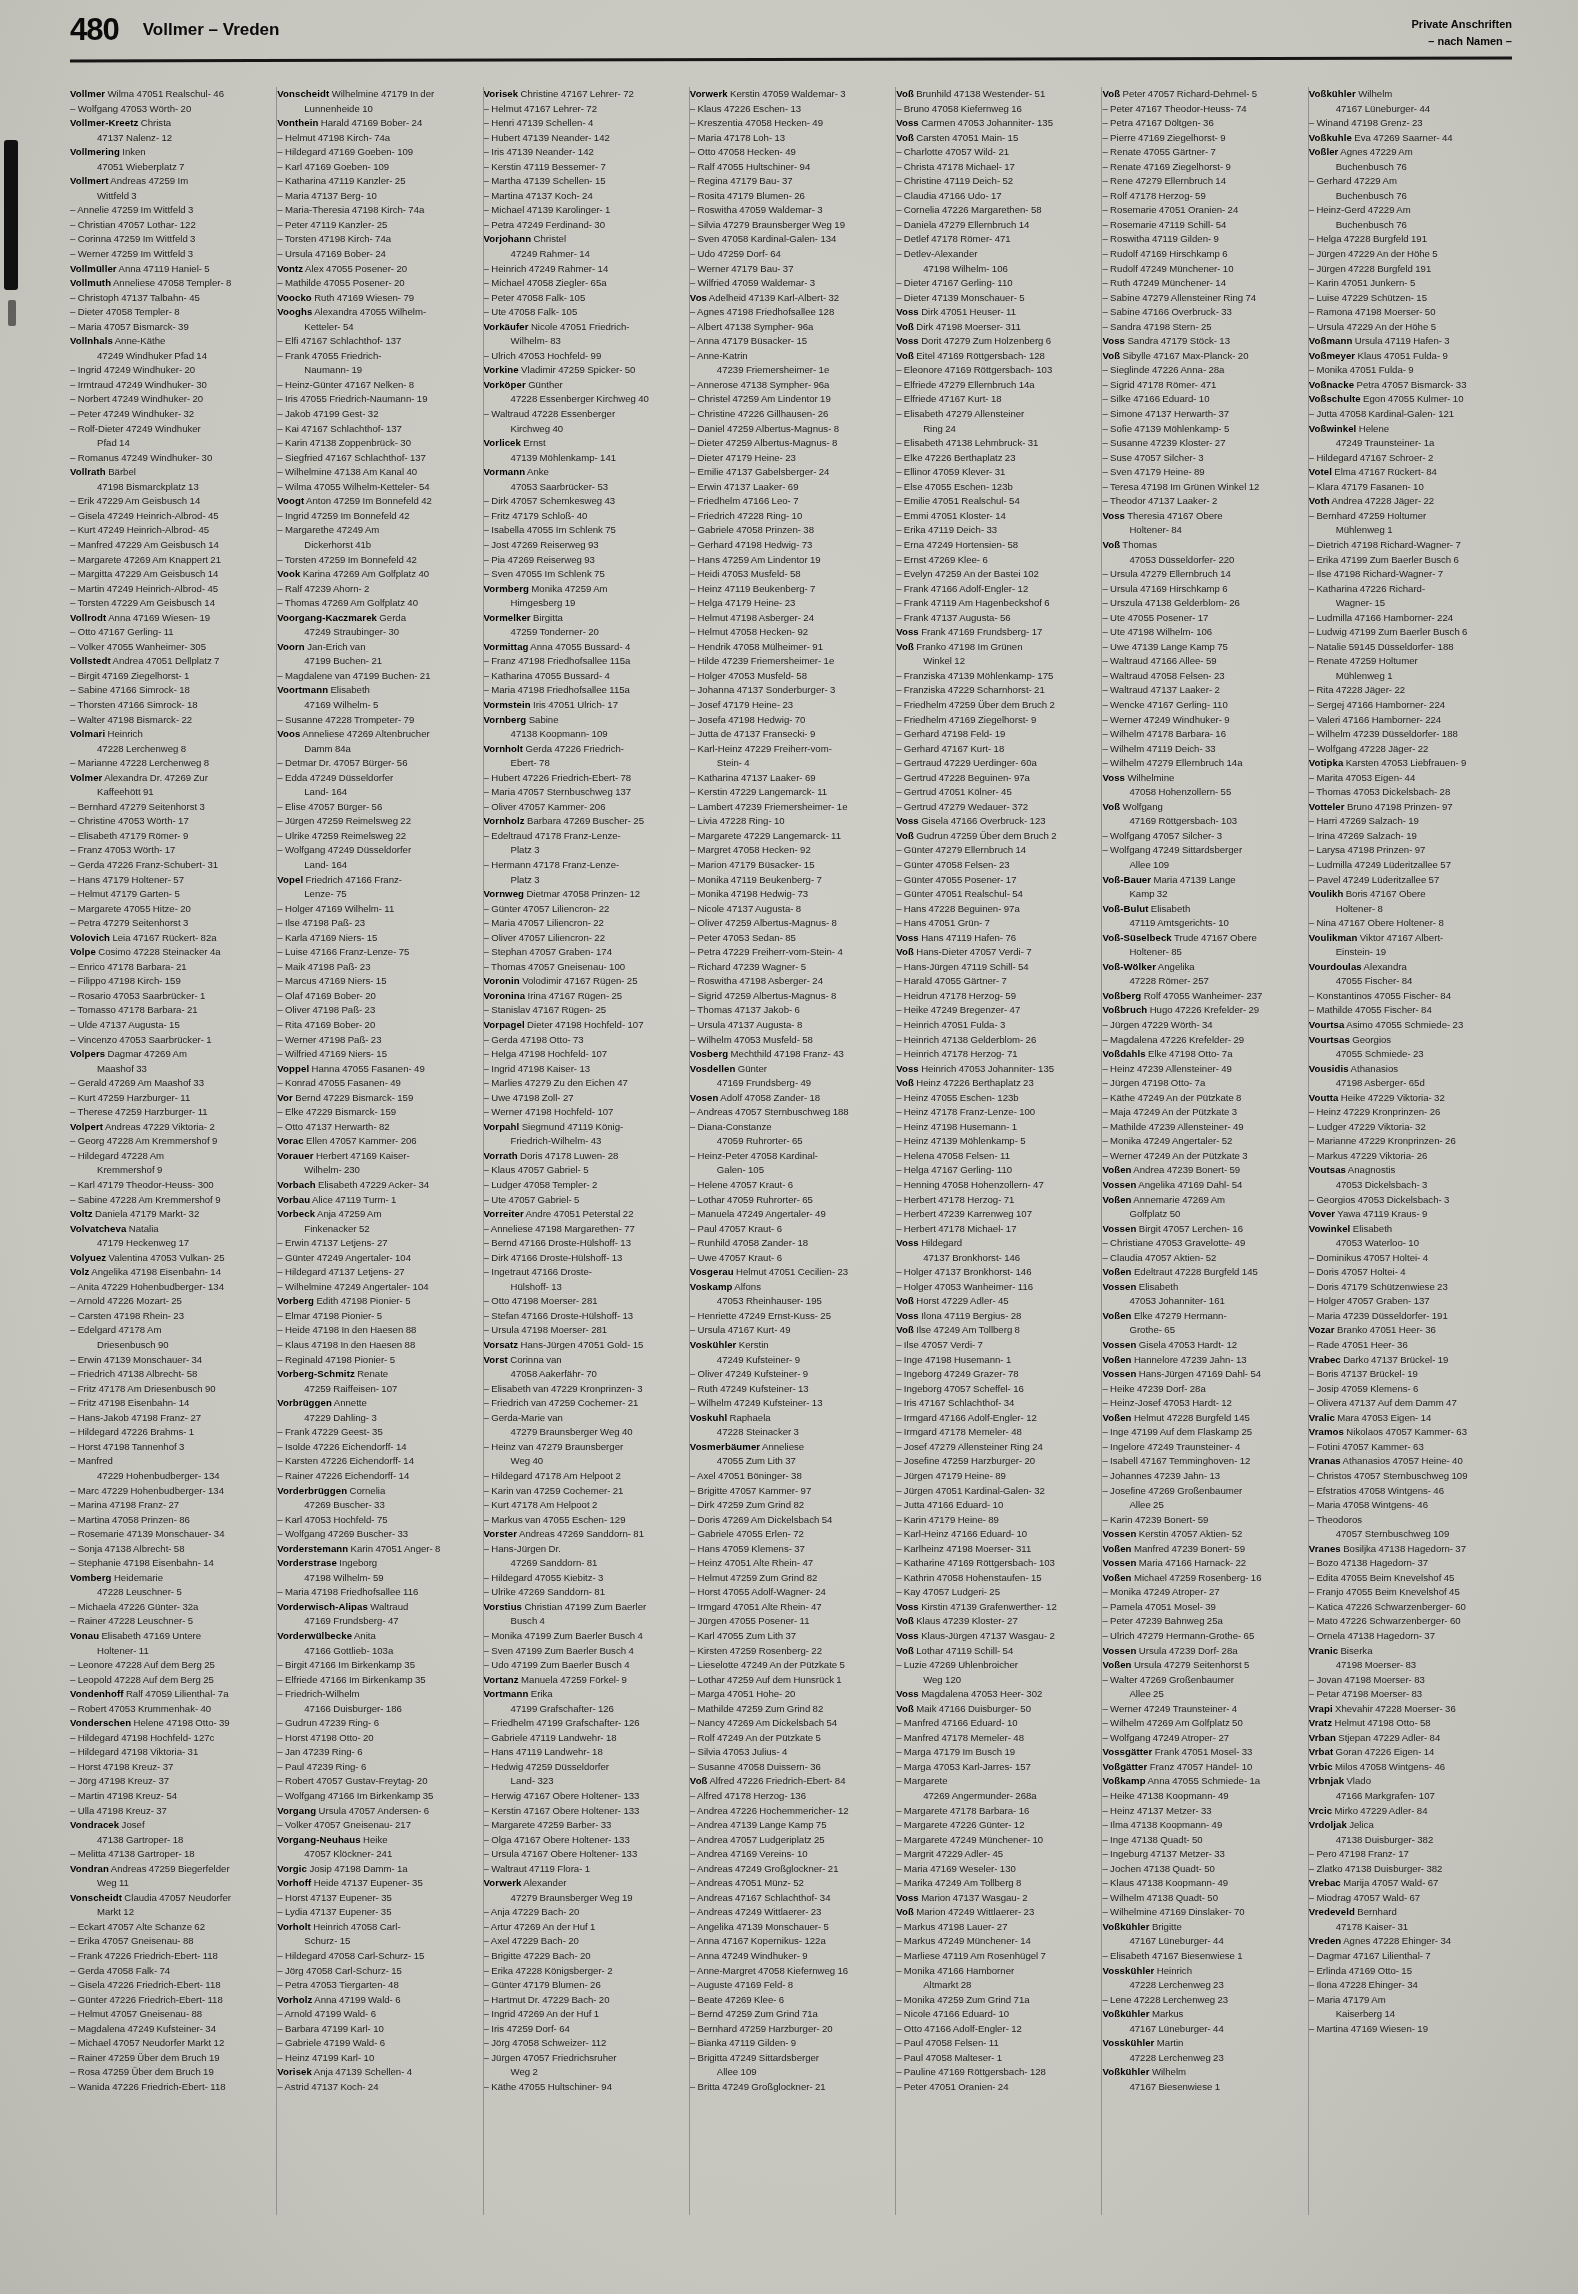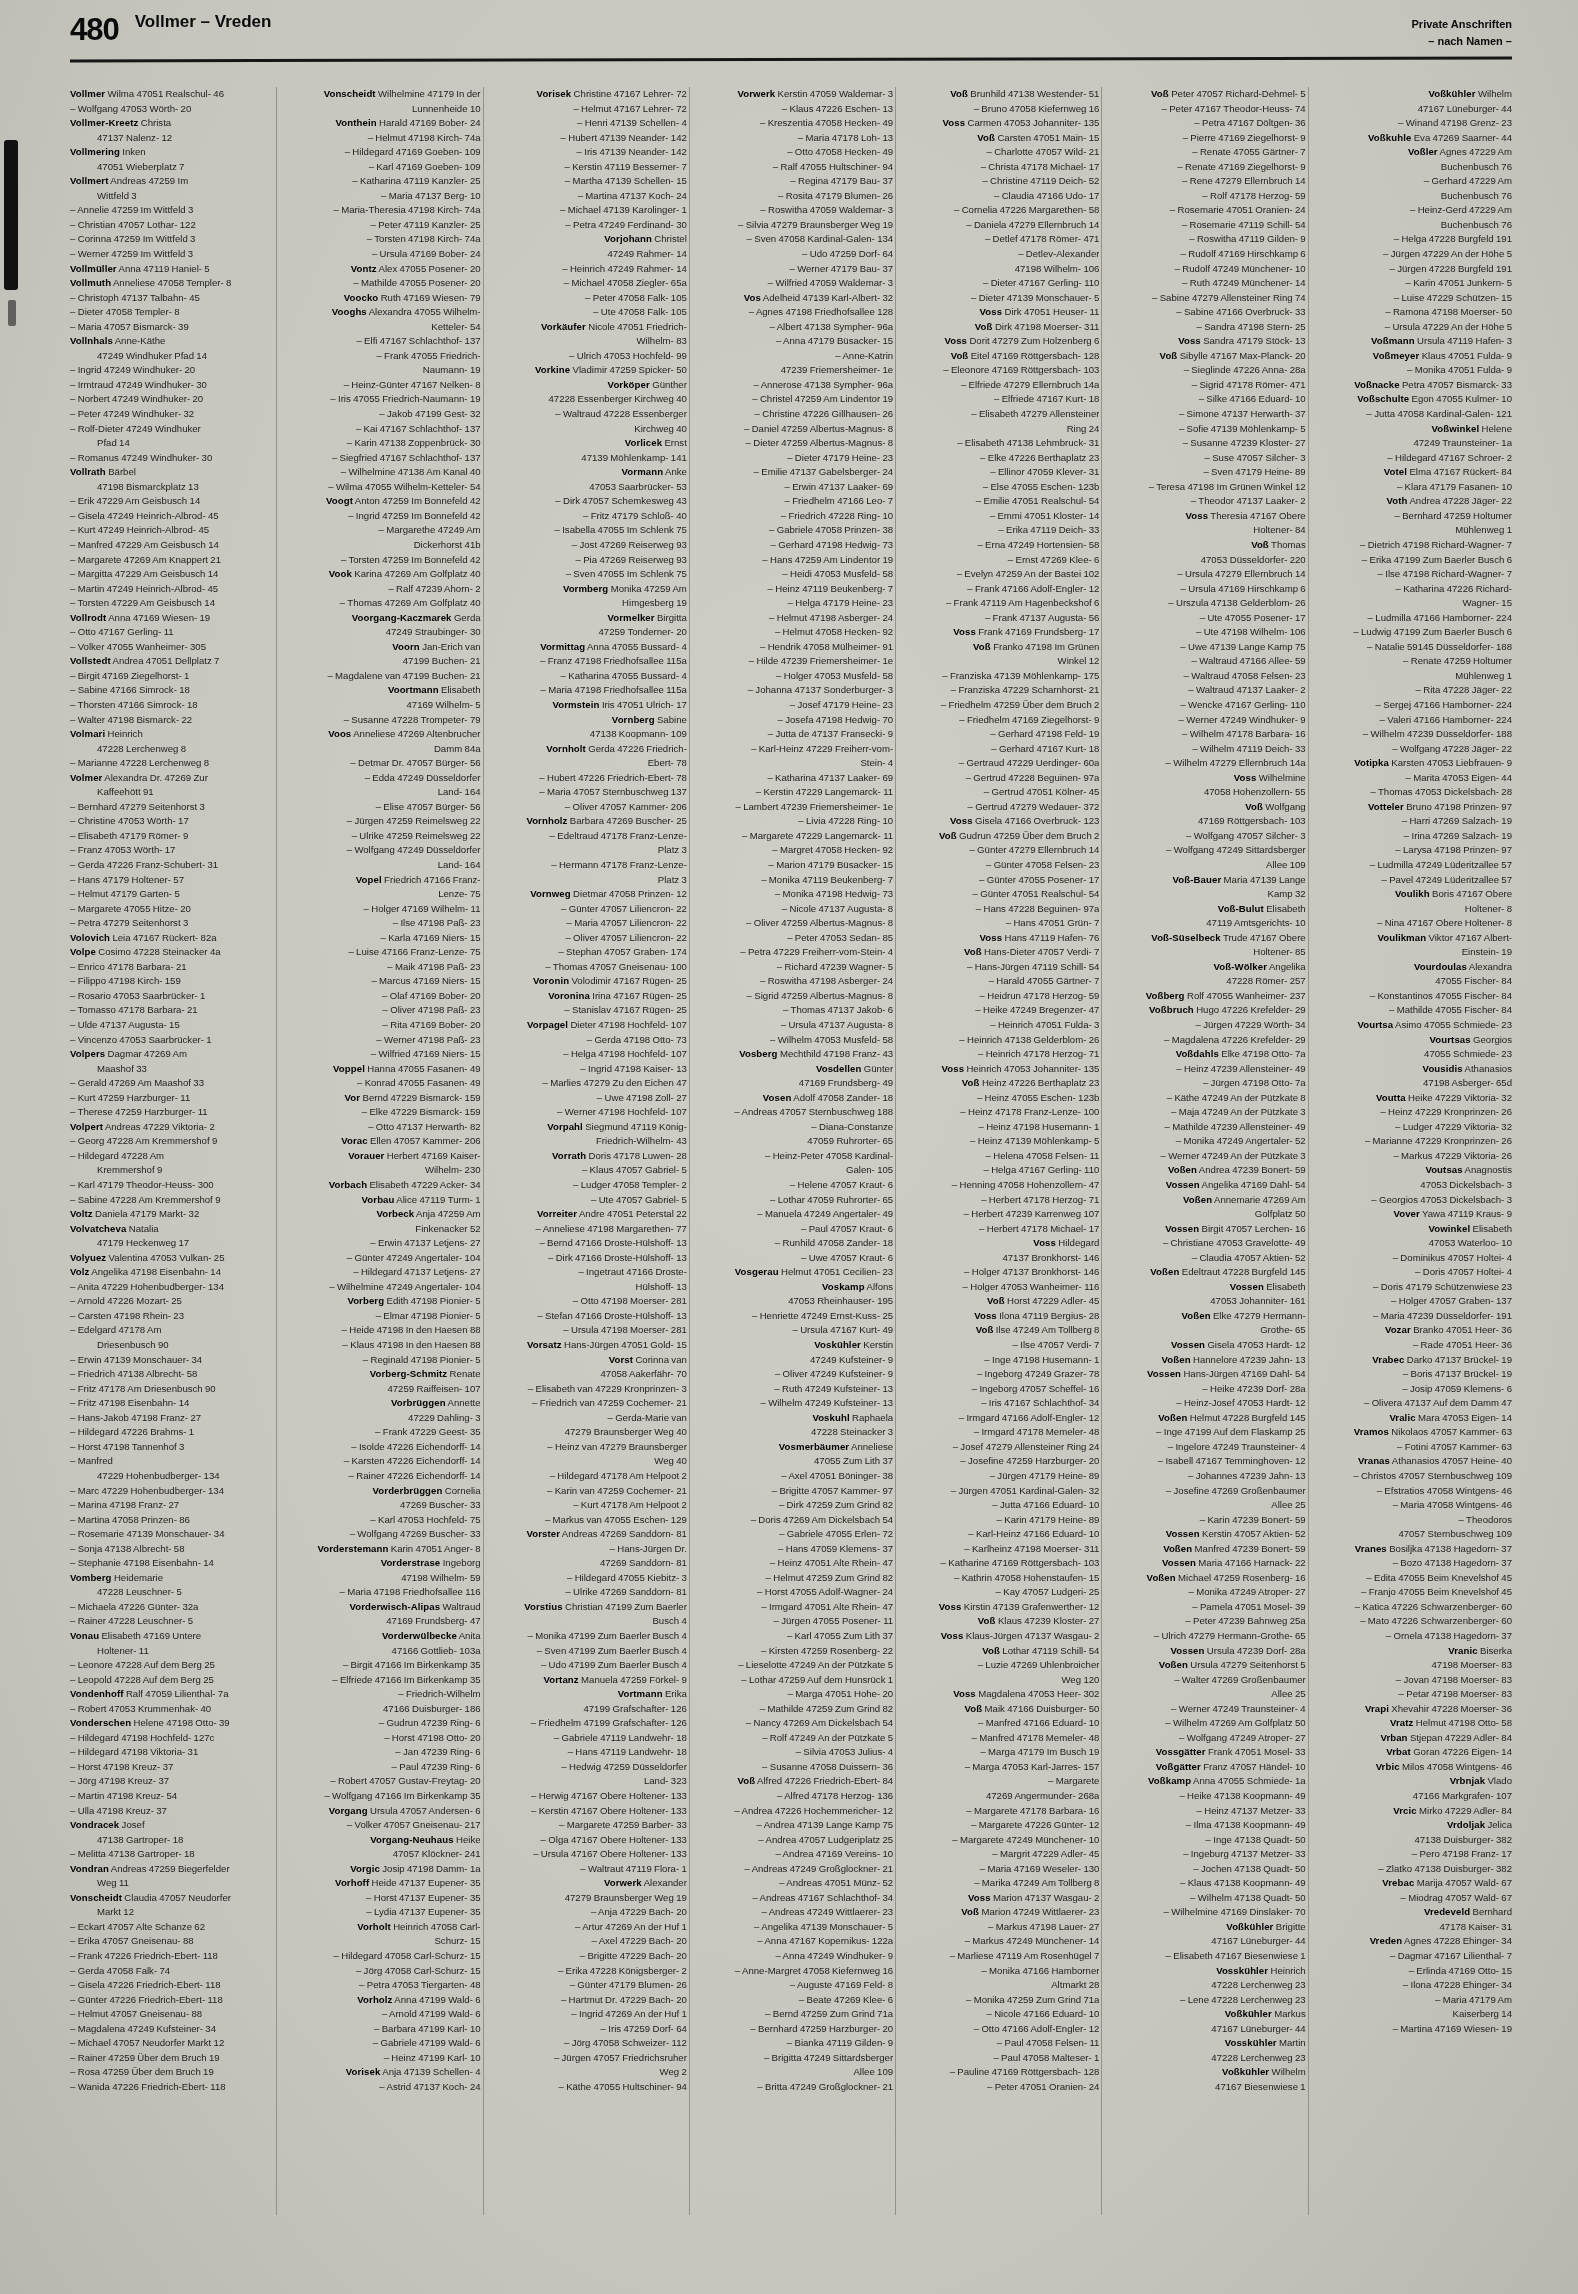--- a/index.html
+++ b/index.html
@@ -3,28 +3,28 @@
 <meta charset="utf-8">
 <style>
   html,body{margin:0;padding:0;}
   body{background:#a7a7a1;font-family:"Liberation Sans",sans-serif;}
   .sheet{position:relative;width:1578px;height:2294px;margin:0 auto;overflow:hidden;
          background:#c9c8c1;
          background-image:radial-gradient(ellipse at 50% 40%, #cecdc6 0%, #c6c5be 70%, #b8b7b0 100%);}
   .edge-mark{position:absolute;background:#111;}
   .content{position:absolute;left:70px;top:12px;width:1442px;}
   .hdr{display:flex;justify-content:space-between;align-items:flex-start;height:44px;}
-  .hdr-left{display:flex;align-items:flex-start;gap:16px;}
+  .hdr-left{display:flex;align-items:center;gap:24px;}
   .pgnum{font-size:31px;font-weight:bold;color:#0b0b0b;letter-spacing:-1px;}
   .range{font-size:17px;font-weight:bold;color:#0b0b0b;}
   .hdr-right{text-align:right;font-weight:bold;color:#0b0b0b;line-height:17px;font-size:11px;padding-top:4px;}
   .rule{height:3px;background:#161616;margin-top:2px;transform:rotate(-0.12deg);}
   .columns{display:grid;grid-template-columns:repeat(7,1fr);column-gap:2px;margin-top:26px;height:2128px;overflow:hidden;}
   .col{overflow:hidden;}
-  .col + .col{border-left:1px solid #92918b;padding-left:7px;text-align:right;}
+  .col + .col{border-left:1px solid #92918b;}
   .ln{font-size:9.6px;line-height:14.55px;color:#1d1d1d;padding-left:13px;text-indent:-13px;
       white-space:normal;word-spacing:-0.3px;}
   .ln b{color:#000;letter-spacing:0.1px;}
   .ln.cont{padding-left:27px;text-indent:0;}
   .footer{position:absolute;left:70px;right:68px;top:2218px;border-top:2px solid #141414;padding-top:8px;}
   .banner{font-size:27px;font-weight:bold;font-style:italic;text-align:center;color:#0d0d0d;
           letter-spacing:0.5px;transform:rotate(-0.15deg);}
   .code{position:absolute;right:0px;top:46px;font-size:8px;color:#2a2a2a;}
 </style>
 </head>

